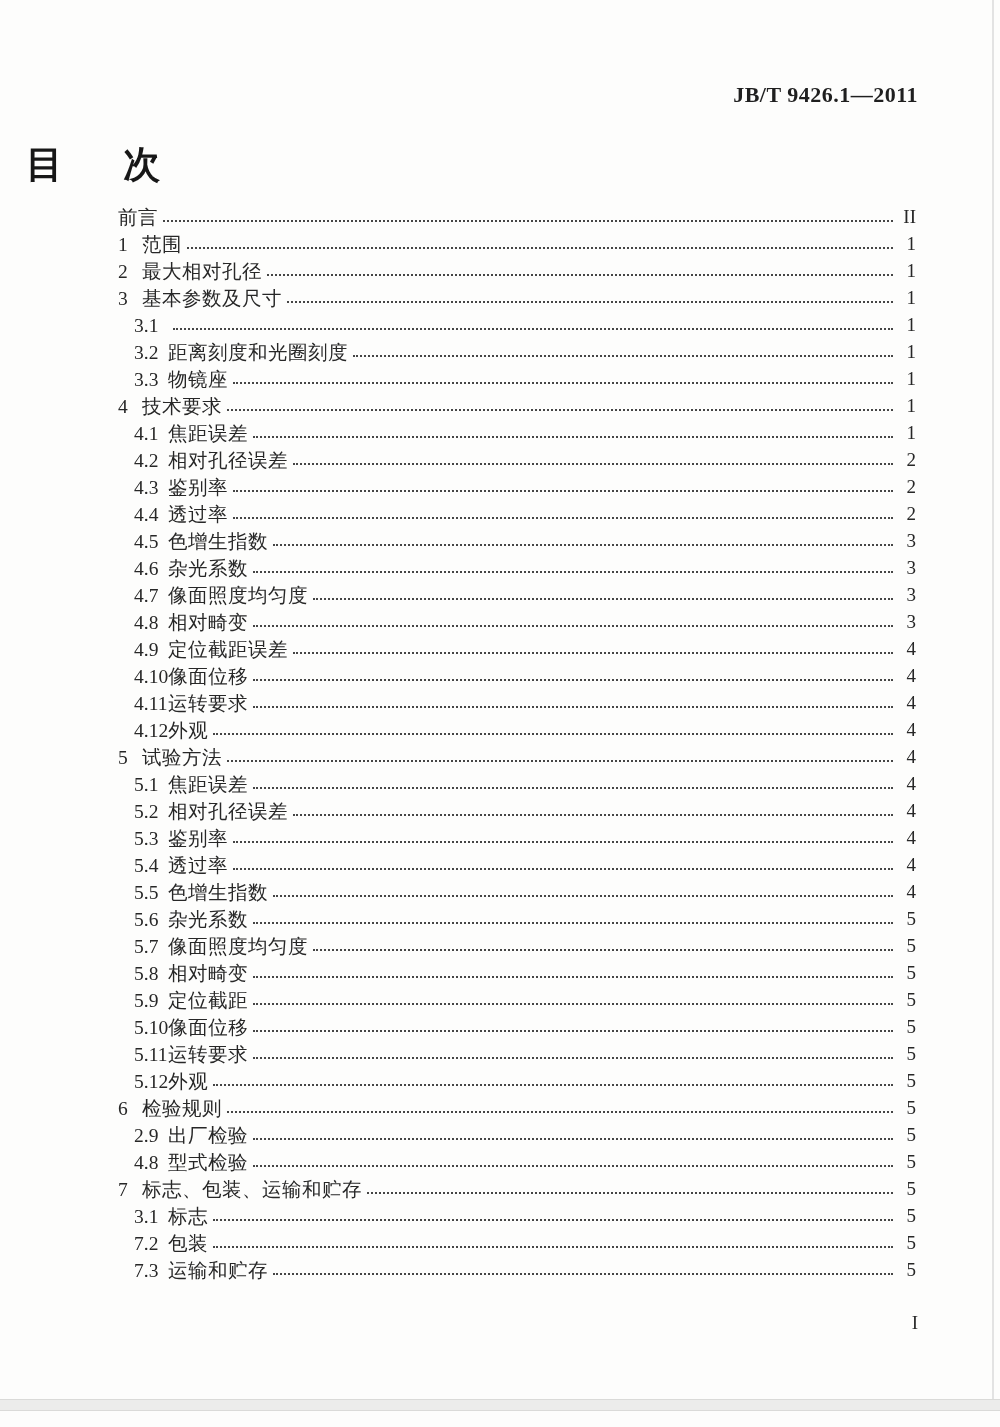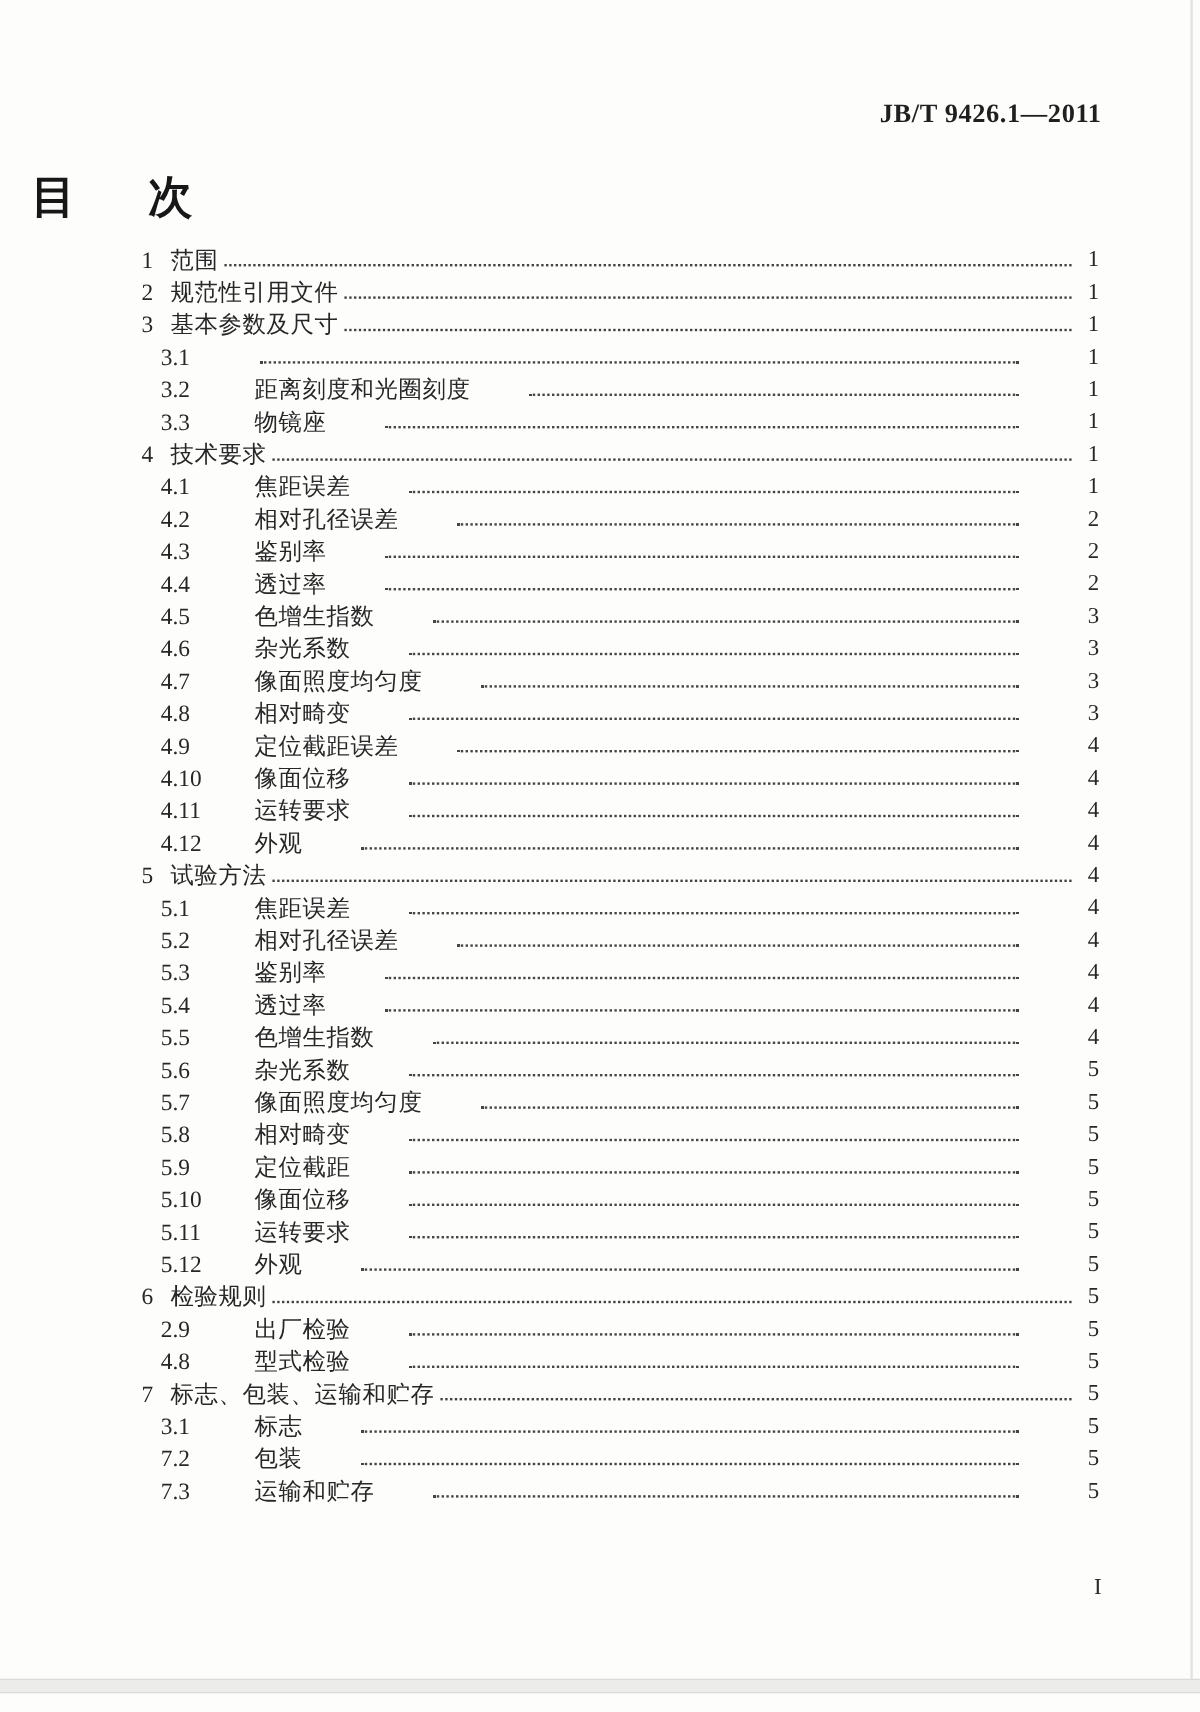--- a/index.html
+++ b/index.html
@@ -56,21 +56,21 @@
     z-index: 2;
   }
   .toc-row {
     display: flex;
     align-items: flex-end;
     height: 27px;
     font-size: 19.5px;
     line-height: 1.1;
   }
   .toc-row.level-0 { padding-left: 2px; }
-  .toc-row.level-1 { padding-left: 18px; gap: 44px; }
+  .toc-row.level-1 { padding-left: 18px; }
   .toc-num {
     min-width: 24px;
     white-space: nowrap;
     flex: 0 0 auto;
   }
   .toc-row.level-1 .toc-num { min-width: 34px; }
   .toc-label {
     white-space: nowrap;
     flex: 0 0 auto;
     letter-spacing: 0.5px;
@@ -117,28 +117,33 @@
 
 <div class="page">
 
   <div class="doc-number">JB/T 9426.1—2011</div>
 
 
   <h1 class="title">目 次</h1>
 
   <div class="toc" id="toc">
       <div class="toc-row level-0">
+        <span class="toc-label">前言</span>
+        <span class="toc-dots"></span>
+        <span class="toc-page">II</span>
+      </div>
+      <div class="toc-row level-0">
         <span class="toc-num">1</span>
         <span class="toc-label">范围</span>
         <span class="toc-dots"></span>
         <span class="toc-page">1</span>
       </div>
       <div class="toc-row level-0">
         <span class="toc-num">2</span>
-        <span class="toc-label">规范性引用文件</span>
+        <span class="toc-label">最大相对孔径</span>
         <span class="toc-dots"></span>
         <span class="toc-page">1</span>
       </div>
       <div class="toc-row level-0">
         <span class="toc-num">3</span>
         <span class="toc-label">基本参数及尺寸</span>
         <span class="toc-dots"></span>
         <span class="toc-page">1</span>
       </div>
       <div class="toc-row level-1">

